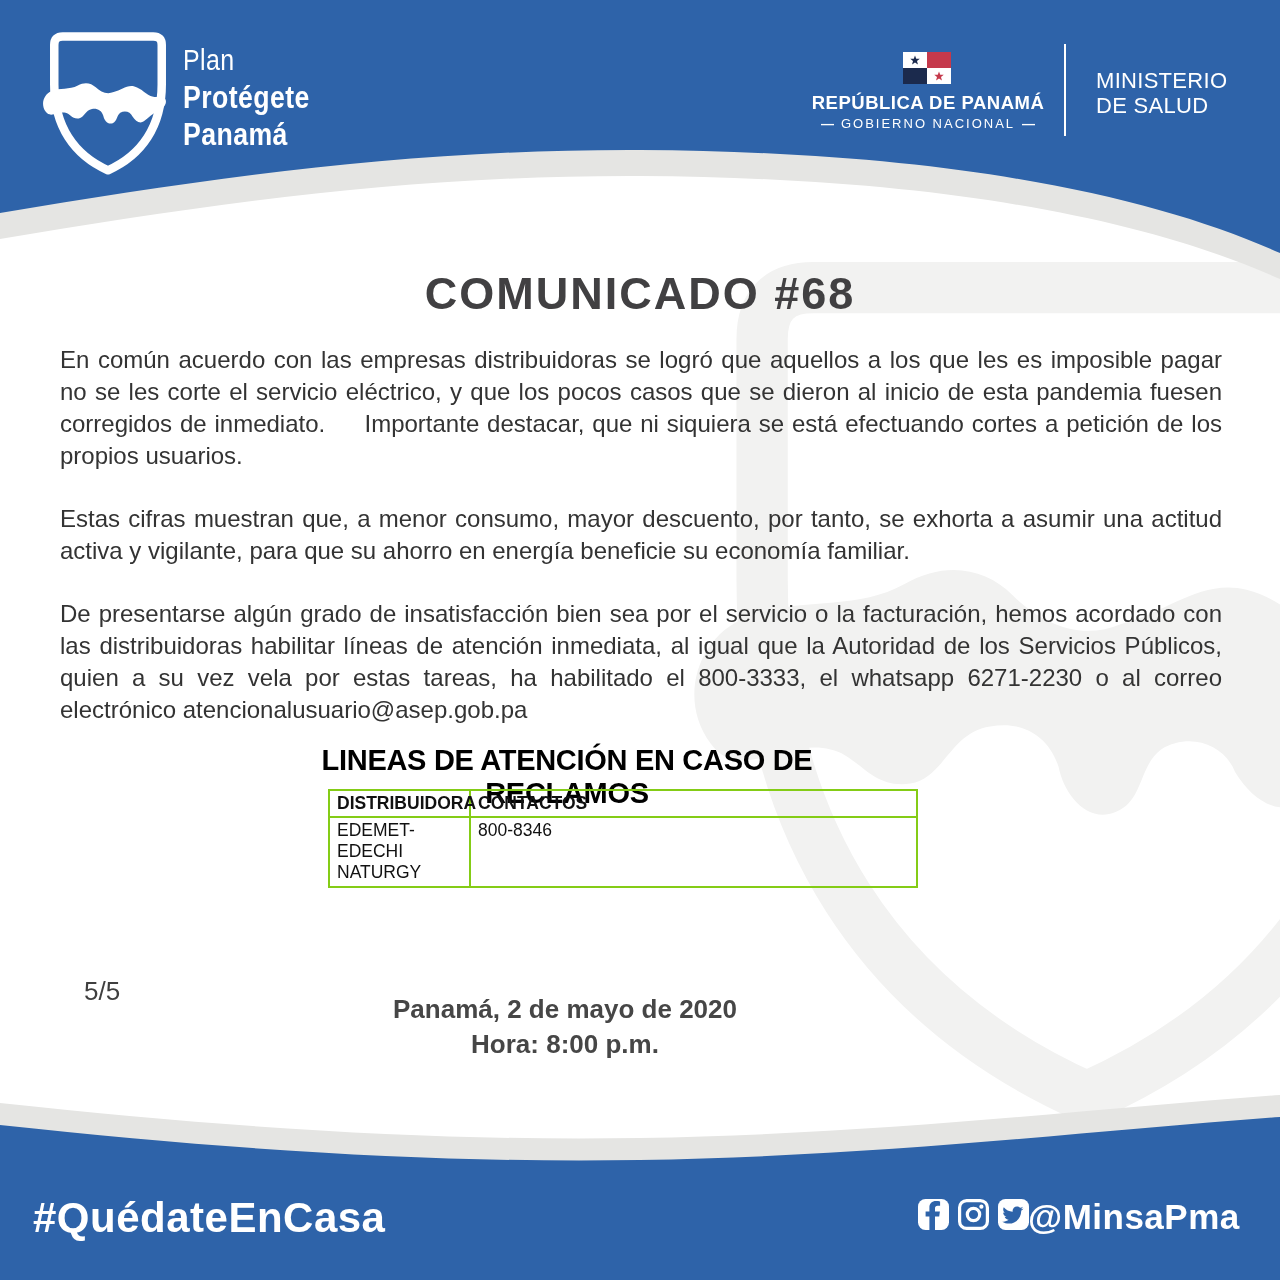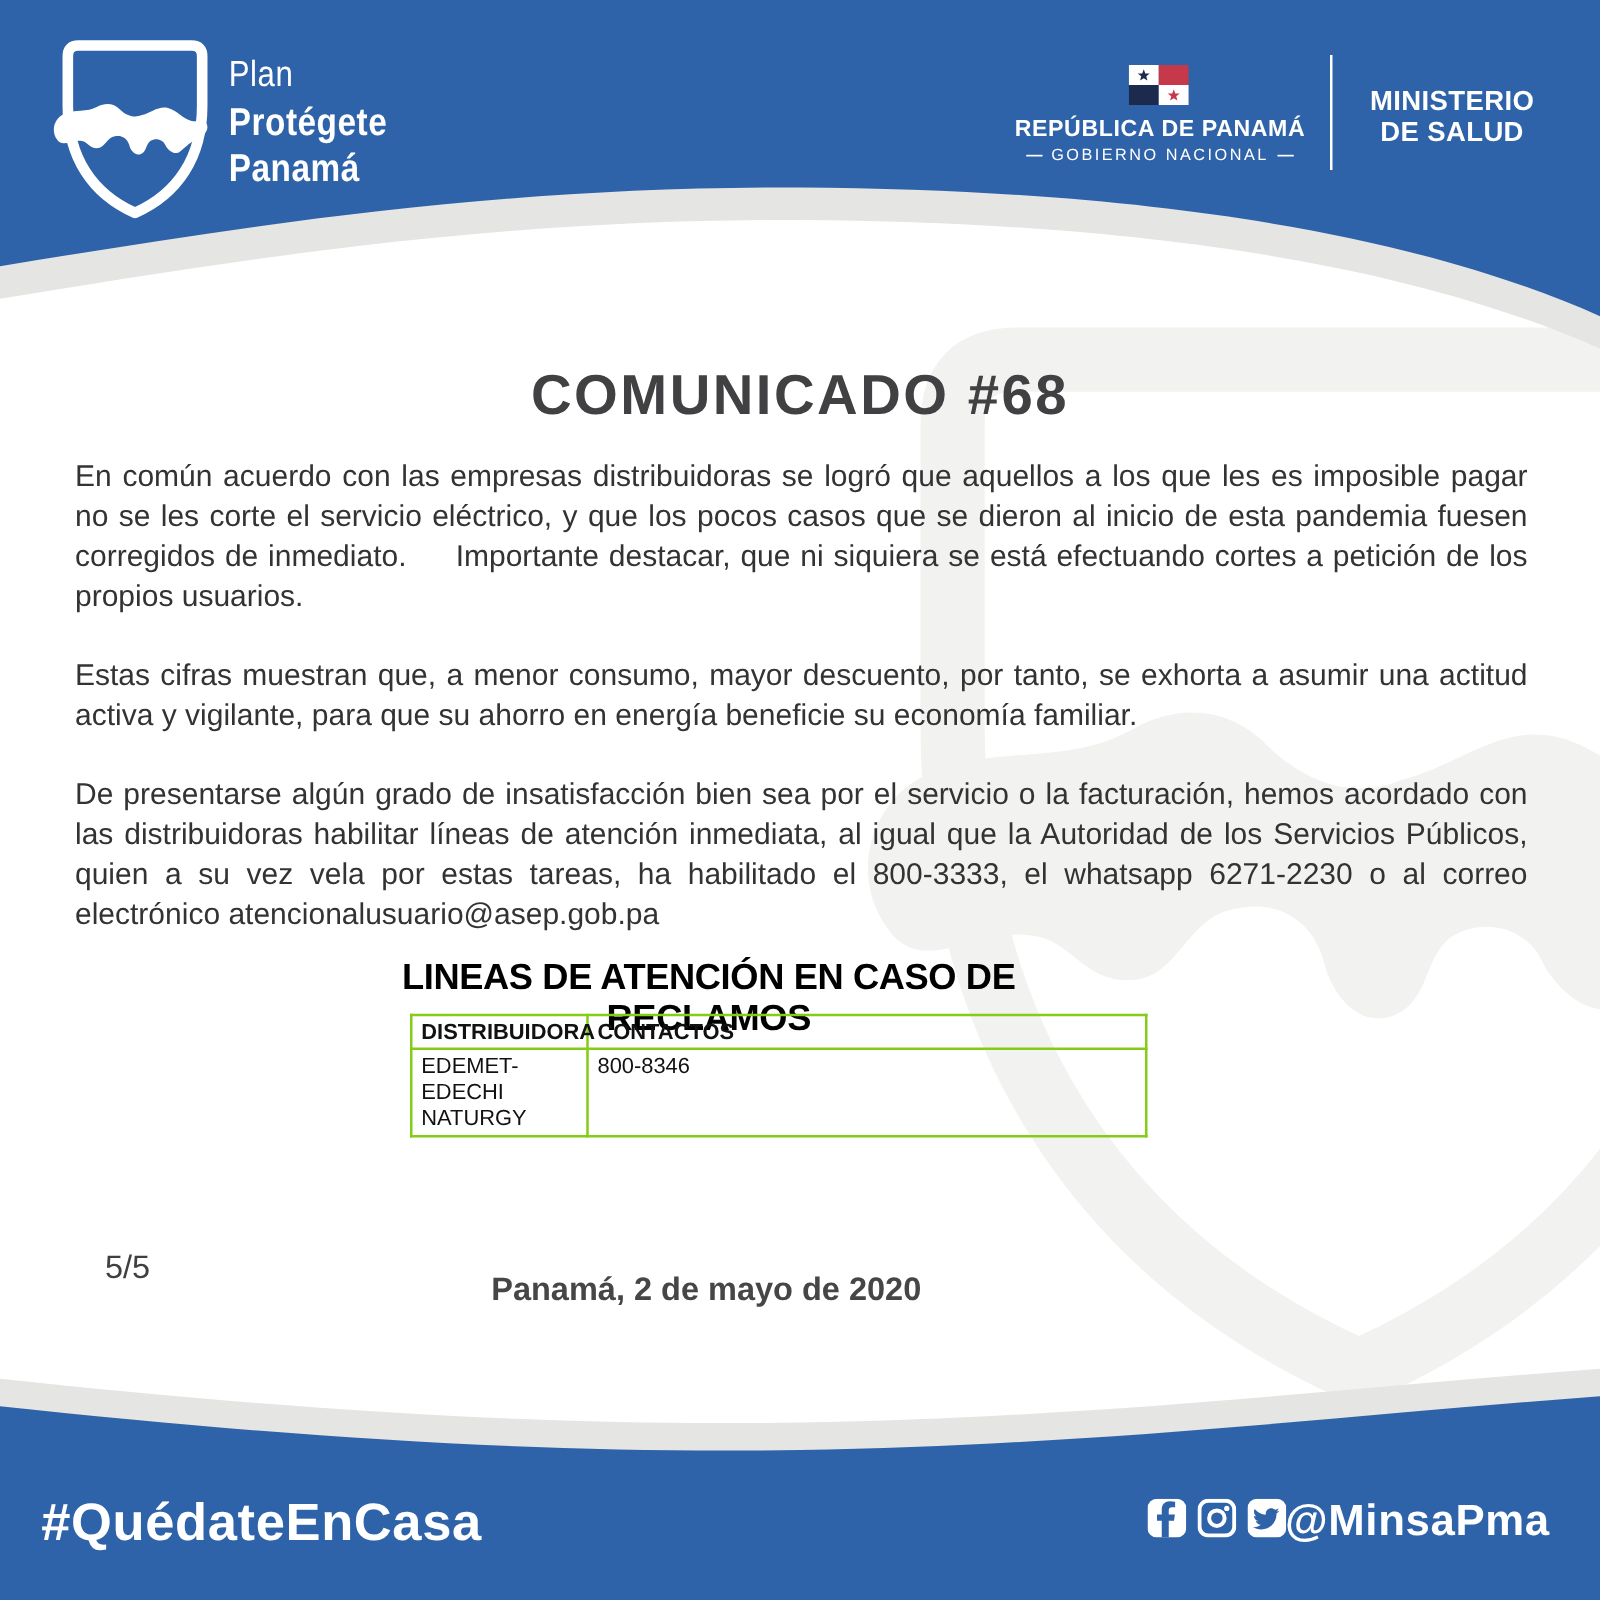--- a/index.html
+++ b/index.html
@@ -15,27 +15,27 @@
   .hdr{z-index:3;color:#fff;}
   .logo-shield{left:42px;top:26px;}
   .logo-text{left:183px;top:42px;line-height:37px;transform:scaleX(.86);transform-origin:left top;letter-spacing:.5px;}
   .logo-text .l1{font-size:29px;font-weight:400;}
   .logo-text .l2,.logo-text .l3{font-size:31px;font-weight:bold;}
   .flag{left:903px;top:52px;}
   .republic{left:780px;top:92px;width:296px;text-align:center;font-weight:bold;font-size:18.5px;letter-spacing:.5px;}
   .gobierno{left:780px;top:116px;width:296px;text-align:center;font-size:13px;letter-spacing:2px;font-weight:400;}
   .gobierno .dash{letter-spacing:0;margin:0 7px;font-weight:bold;}
   .vdivider{left:1064px;top:44px;width:2px;height:92px;background:#fff;}
-  .ministry{left:1096px;top:68px;font-weight:bold;font-size:22px;line-height:25px;letter-spacing:.3px;text-align:center;}
+  .ministry{left:1096px;top:68px;font-weight:normal;font-size:22px;line-height:25px;letter-spacing:.3px;}
 
   
   .watermark{left:688px;top:225px;z-index:0;pointer-events:none;}
 
   
-  .main{z-index:2;margin-top:22px;}
+  .main{z-index:2;}
   .page-title{left:0;top:268px;width:1280px;text-align:center;font-size:45px;font-weight:bold;
     color:#414042;letter-spacing:2px;}
   .bodytext{left:60px;top:344px;width:1162px;color:#333333;font-size:24px;line-height:32px;text-align:justify;}
   .bodytext p{margin:0 0 31px 0;}
   .claims-heading{left:272px;top:744px;width:590px;text-align:center;font-size:29px;font-weight:bold;color:#000;letter-spacing:-.3px;}
   .claims-table{left:328px;top:789px;}
   table.claims{border-collapse:collapse;table-layout:fixed;width:588px;background:transparent;}
   table.claims th,table.claims td{
     border:2px solid #84cc16;font-size:17.5px;line-height:21px;padding:2px 7px;
     text-align:left;vertical-align:top;color:#111;
@@ -137,20 +137,21 @@
       <td>800-8346</td>
     </tr>
   </tbody>
     </table>
 </div>
 
 <div class="abs main page-number">5/5</div>
 
 <div class="abs main dateblock">
   <div>Panamá, 2 de mayo de 2020</div>
+  <div>Hora: 8:00 p.m.</div>
 </div>
 
 <svg class="abs footer-wave" width="1280" height="220" viewBox="0 0 220">
   <path fill="#e5e5e3" d="M0,220 V43 C250,70 450,81 640,78 C880,74 1080,50 1280,35 V220 Z"></path>
   <path fill="#2e63a9" d="M0,220 V65 C250,92 450,103 640,100 C880,96 1080,72 1280,57 V220 Z"></path>
 </svg>
 
 <div class="abs ftr hashtag">#QuédateEnCasa</div>
 
 <div class="abs ftr social">

